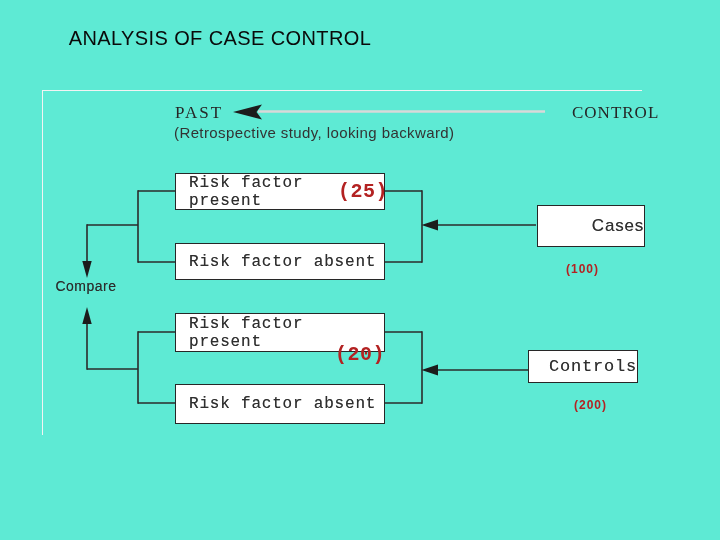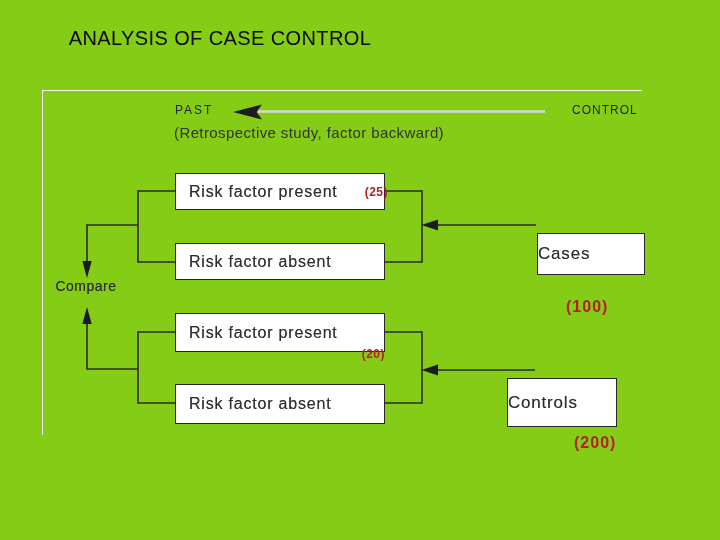--- a/index.html
+++ b/index.html
@@ -1,69 +1,69 @@
 <!DOCTYPE html>
 <html style="--count-red: #b32222; --line: #2b2b2b; --timeline-line: #d9d9d9; --background: #ffffff;"><head>
 <meta charset="utf-8">
 <style>
   html,body{margin:0;padding:0;background:#fff;}
   .slide{
-    position:relative;width:720px;height:540px;background:#84cc16;overflow:hidden;
+    position:relative;width:720px;height:540px;background:#5eead4;overflow:hidden;
     font-family:"Liberation Sans","DejaVu Sans",sans-serif;
   }
   .abs{position:absolute;}
   
   .title{
     left:55px;top:28px;width:330px;text-align:center;
     font-size:20px;line-height:21px;color:#0a0a0a;letter-spacing:0.4px;
   }
   
   .scan-edge-h{left:42px;top:90px;width:600px;height:1px;background:#f3f3f3;}
   .scan-edge-v{left:42px;top:90px;width:1px;height:345px;background:#f3f3f3;}
   
-  .tl-text{font-size:12px;color:#262626;letter-spacing:2px;}
+  .tl-text{font-size:17px;color:#262626;letter-spacing:2px;font-family:Liberation Serif, serif;}
   .tl-caption{font-size:15px;color:#333;letter-spacing:0.4px;}
   
   .dg-text{
     font-size:16px;color:#2f2f2f;letter-spacing:0.8px;
     text-shadow:0 0 0.5px rgba(40,40,40,0.6);
   }
   .box{
     position:absolute;border:1.6px solid #272727;background:#fff;
     display:flex;align-items:center;box-sizing:border-box;
   }
-  .box-left{padding-left:13px;}
-  .box-center{justify-content:flex-start;margin-top:28px;}
+  .box-left{padding-left:13px;font-family:Liberation Mono, monospace;}
+  .box-center{justify-content:flex-end;}
   .count{
     font-weight:bold;color:var(--count-red,#b32222);
-    font-size:12px;letter-spacing:0.5px;
+    font-size:20px;letter-spacing:0.5px;
   }
   .count-inline{margin-left:auto;margin-right:-4px;}
-  .count-float{position:absolute;font-weight:bold;color:var(--count-red,#b32222);font-size:16px;letter-spacing:1px;margin-top:36px;}
+  .count-float{position:absolute;font-weight:bold;color:var(--count-red,#b32222);font-size:12px;letter-spacing:1px;}
   .compare{
     font-size:14px;color:#2c2c2c;letter-spacing:0.5px;text-align:center;
     text-shadow:0 0 0.5px rgba(40,40,40,0.55);
   }
   svg{position:absolute;left:0;top:0;}
 </style>
 </head>
 <body>
 
 <div class="slide">
 
   <div class="abs title">
     <div>ANALYSIS OF CASE CONTROL</div>
   </div>
 
   <div class="abs scan-edge-h"></div>
   <div class="abs scan-edge-v"></div>
 
   <div class="abs tl-text" style="left:175px;top:103px;">PAST</div>
   <div class="abs tl-text" style="left:572px;top:103px;letter-spacing:1px;">CONTROL</div>
-  <div class="abs tl-caption" style="left:174px;top:124px;">(Retrospective study, factor backward)</div>
+  <div class="abs tl-caption" style="left:174px;top:124px;">(Retrospective study, looking backward)</div>
 
   <svg width="720" height="540" viewBox="0 0 720 540">
 
     <line x1="258" y1="111.5" x2="545" y2="111.5" stroke="var(--timeline-line,#d9d9d9)" stroke-width="2.4"></line>
     <path d="M233,112 L262,104.5 L256.5,112 L262,119.5 Z" fill="#1c1c1c"></path>
 
     <g stroke="var(--line,#2b2b2b)" stroke-width="1.6" fill="none">
 
       <line x1="175" y1="191" x2="138" y2="191"></line>
       <line x1="175" y1="262" x2="138" y2="262"></line>
@@ -106,20 +106,20 @@
   </div>
   <div class="count-float" style="left:566px;top:262px;">(100)</div>
 
   <div class="box box-left" style="left:175px;top:313px;width:210px;height:39px;">
     <span class="dg-text">Risk factor present</span>
     <span class="count count-inline" style="margin-right:-1px;margin-top:43px;">(20)</span>
   </div>
   <div class="box box-left" style="left:175px;top:384px;width:210px;height:40px;">
     <span class="dg-text">Risk factor absent</span>
   </div>
-  <div class="box box-center" style="left:507px;top:350px;width:110px;height:49px;">
+  <div class="box box-center" style="left:528px;top:350px;width:110px;height:33px;font-family:Liberation Mono, monospace;">
     <span class="dg-text" style="font-size:17px;">Controls</span>
   </div>
   <div class="count-float" style="left:574px;top:398px;">(200)</div>
 
   <div class="abs compare" style="left:46px;top:278px;width:80px;">Compare</div>
 
 </div>
 
 </body></html>

